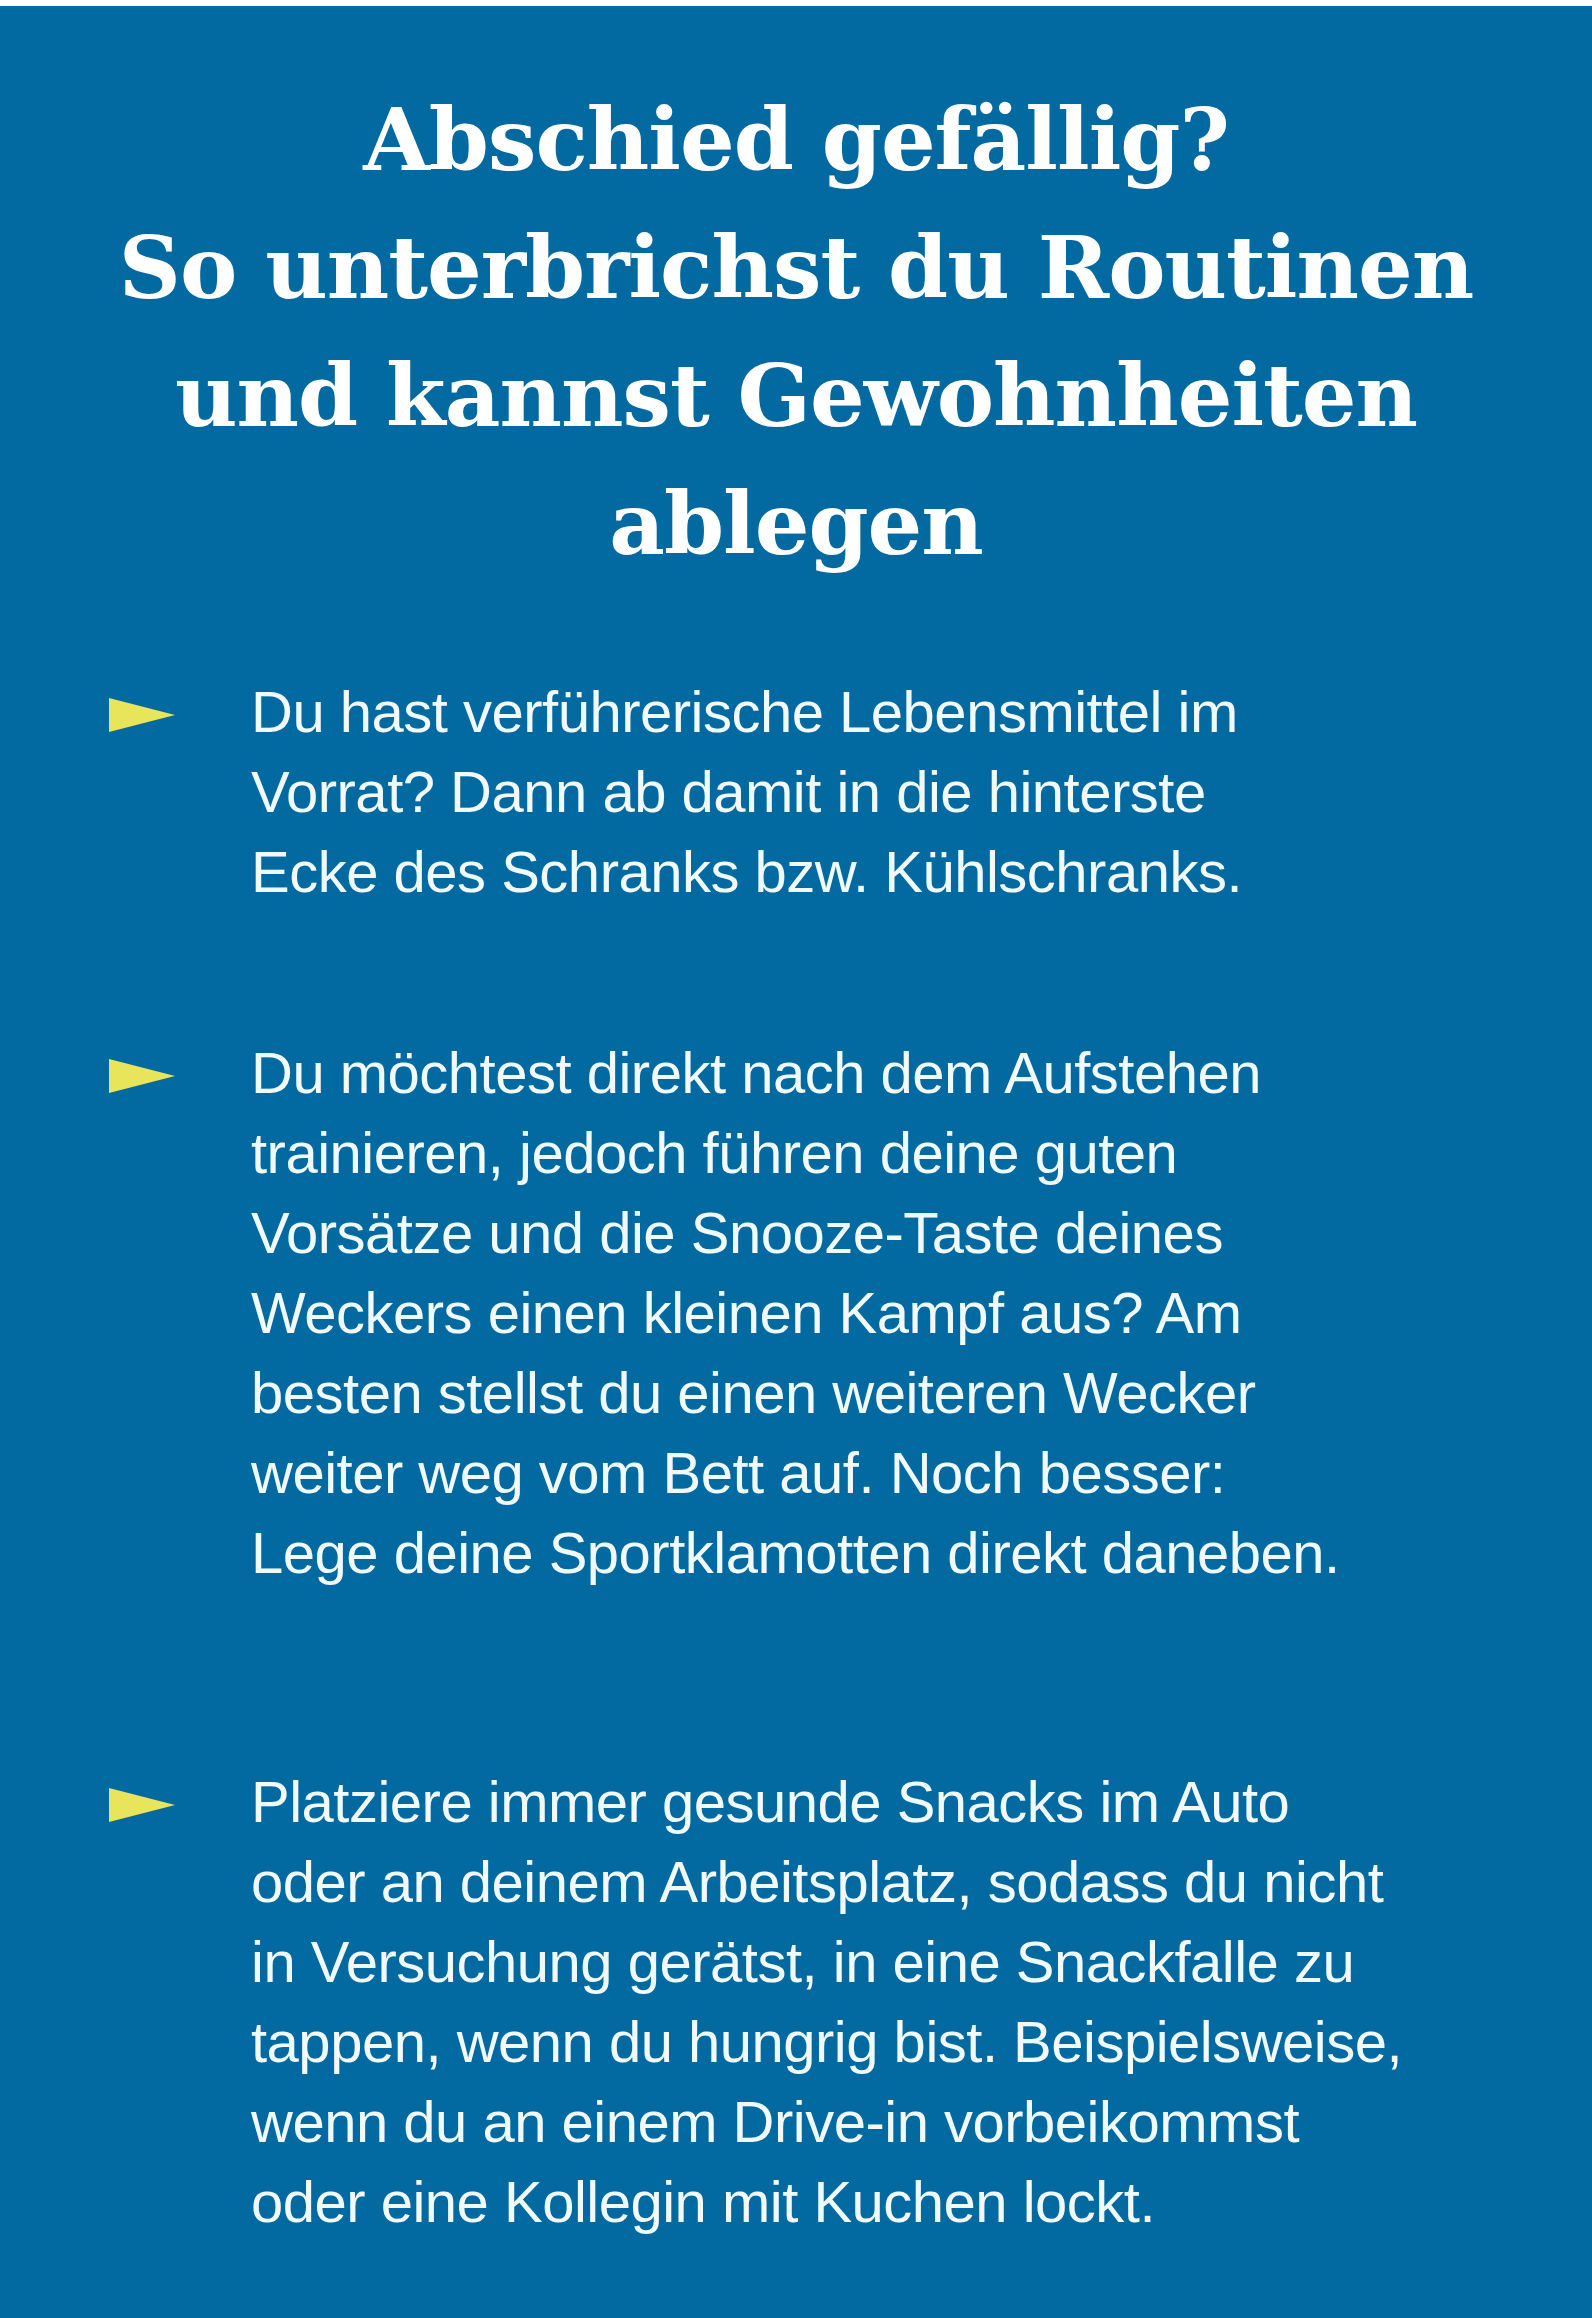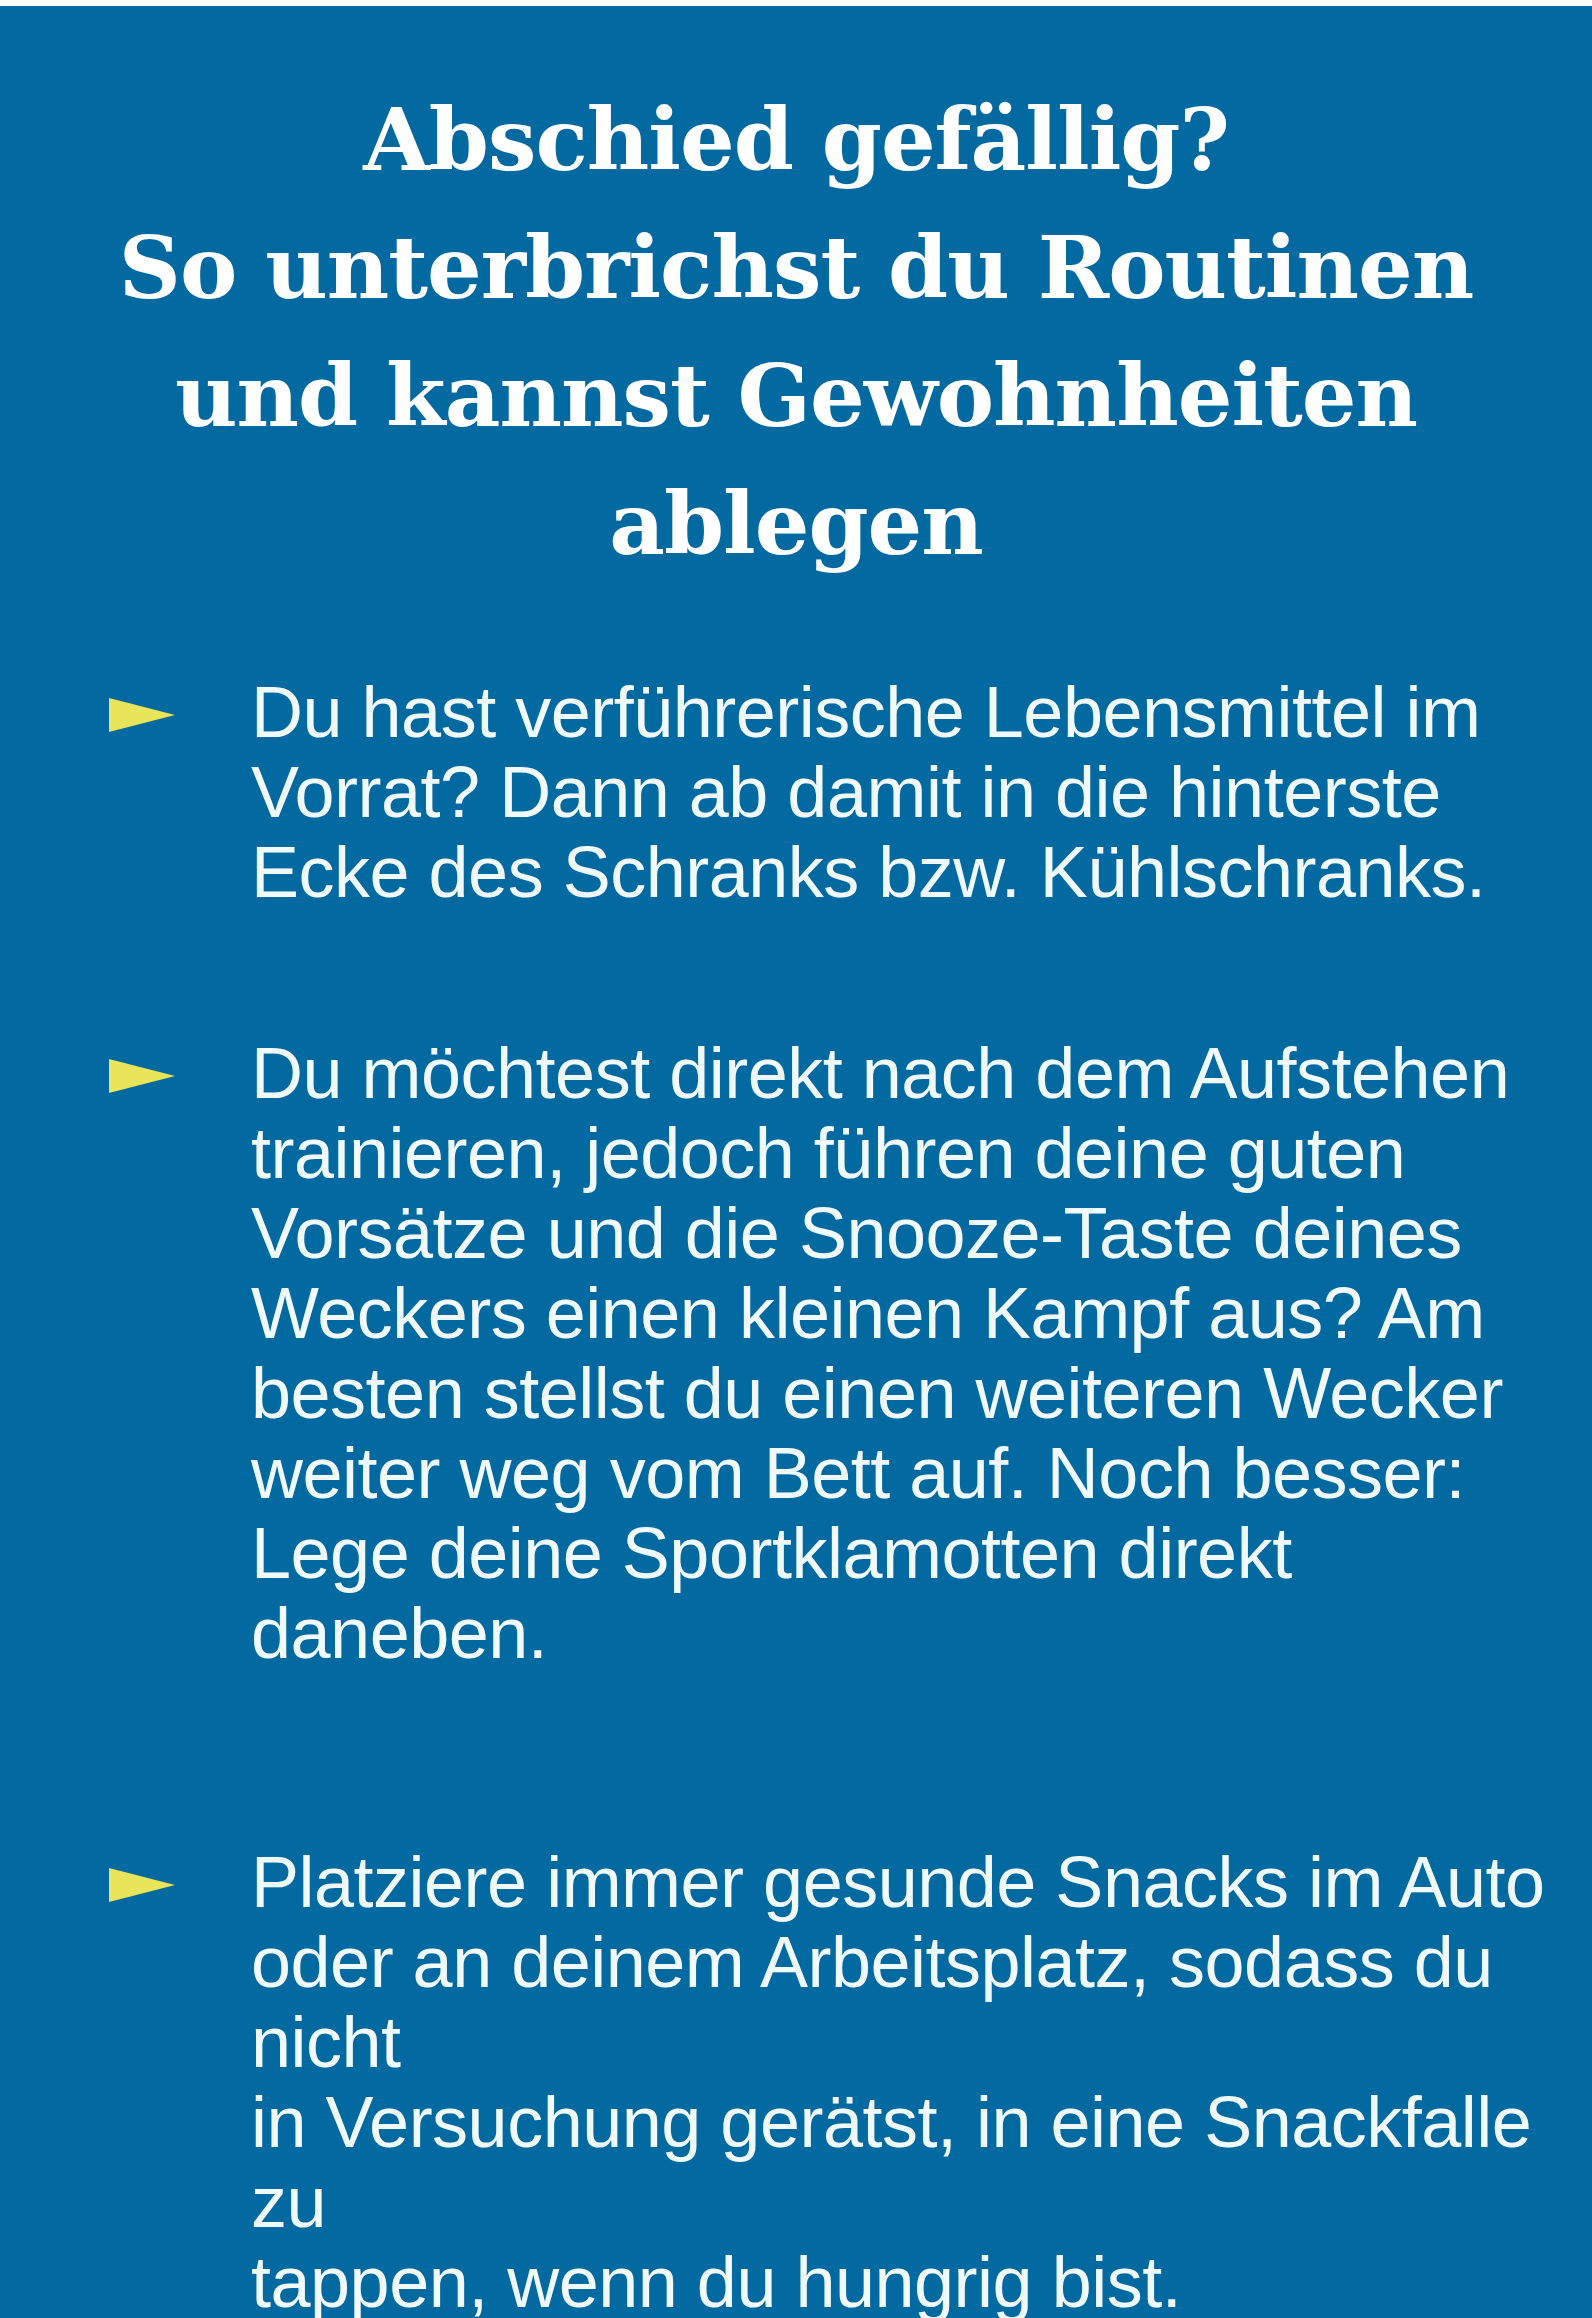--- a/index.html
+++ b/index.html
@@ -47,21 +47,21 @@
     margin-right: 76px;
     border-left: 66px solid #E9E55B;
     border-top: 17px solid transparent;
     border-bottom: 17px solid transparent;
   }
   .tip-text {
     flex: 1 1 auto;
     color: #F1FAFA;
     font-family: "Liberation Sans", sans-serif;
     font-weight: 300;
-    font-size: 72px;
+    font-size: 58px;
     line-height: 80px;
     white-space: pre-line;
     letter-spacing: -0.5px;
   }
 </style>
 </head>
 <body>
 
 <div class="page">
 

